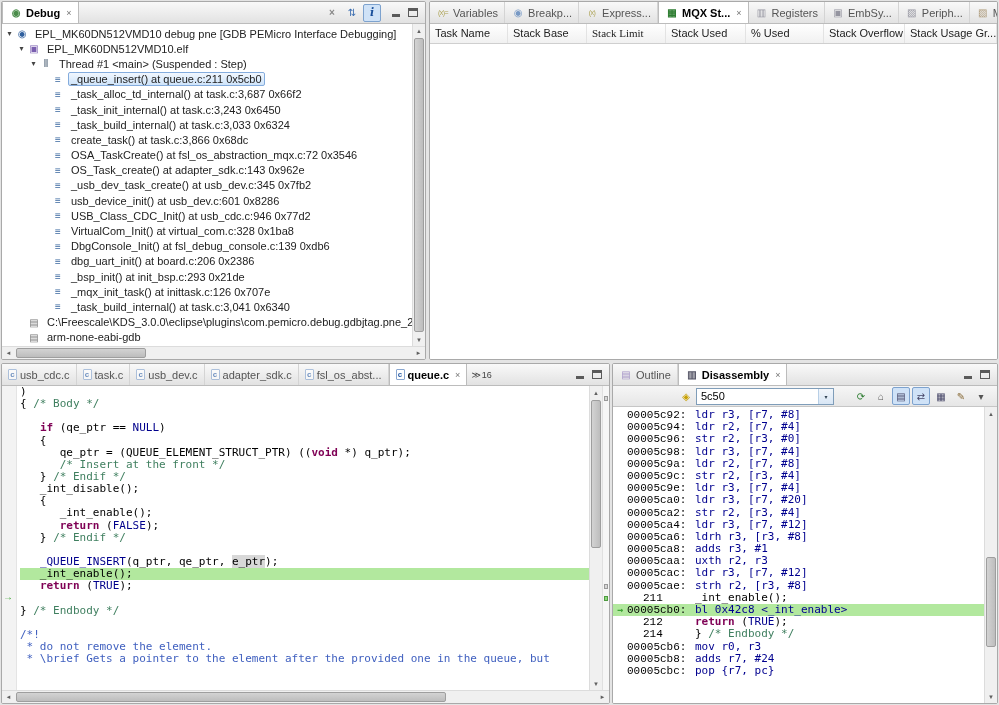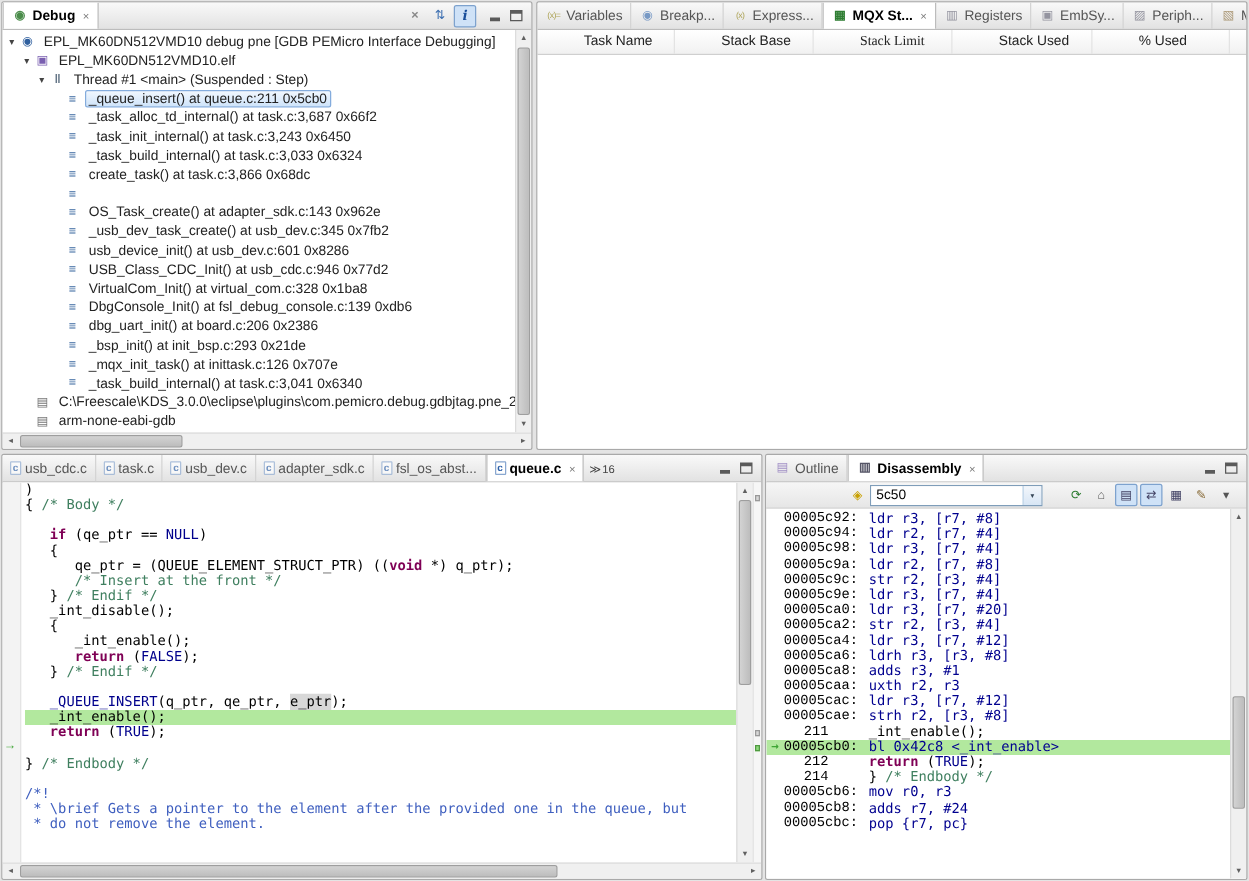--- a/index.html
+++ b/index.html
@@ -55,21 +55,21 @@
   .tlabel{padding:0 2px;border:1px solid transparent;}
   .tlabel.selected{background:linear-gradient(#f1f7fe,#cfe4fa);border:1px solid #84acdd;border-radius:2px;}
   
   .vscroll{width:13px;flex:none;background:#f0f0f0;border-left:1px solid #dcdcdc;position:relative;display:flex;flex-direction:column;justify-content:space-between;align-items:center;}
   .hscroll{height:13px;min-height:13px;background:#f0f0f0;border-top:1px solid #dcdcdc;position:relative;display:flex;justify-content:space-between;align-items:center;}
   .sarrow{width:13px;height:13px;display:flex;align-items:center;justify-content:center;font-size:6px;color:#606060;}
   .sthumb{position:absolute;left:1px;right:1px;background:linear-gradient(90deg,#d3d3d3,#bdbdbd);border:1px solid #9e9e9e;border-radius:2px;}
   .hthumb{position:absolute;top:1px;bottom:1px;background:linear-gradient(#d3d3d3,#bdbdbd);border:1px solid #9e9e9e;border-radius:2px;}
   
   .thead{display:flex;height:20px;min-height:20px;border-bottom:1px solid #cfcfcf;background:linear-gradient(#ffffff,#f1f1f1);}
-  .th{padding:3px 5px;border-right:1px solid #e3e3e3;font-size:11px;color:#222;white-space:nowrap;overflow:hidden;flex:none;margin-left:32px;}
+  .th{padding:3px 5px;border-right:1px solid #e3e3e3;font-size:11px;color:#222;white-space:nowrap;overflow:hidden;flex:none;}
   .tbody{flex:1;background:#fff;}
   
   .ebody{flex:1;display:flex;overflow:hidden;background:#fff;}
   .gutter{width:15px;flex:none;background:#f3f3f3;border-right:1px solid #e4e4e4;}
   .gline{height:12.15px;position:relative;}
   .iparrow{position:absolute;left:1px;top:-1px;color:#3fa535;font-weight:bold;font-size:10px;}
   .code{flex:1;font-family:"DejaVu Sans Mono",monospace;font-size:11px;overflow:hidden;padding-left:3px;}
   .cline{height:12.15px;line-height:12.15px;white-space:pre;}
   .cline.cur{background:#b2e89e;}
   .s-p{color:#000;}
@@ -173,20 +173,21 @@
           <span class="tlabel">_task_build_internal() at task.c:3,033 0x6324</span>
         </div>
         <div class="trow" style="padding-left: 38px;">
           <span class="expander"></span>
           <span class="ic ic-frame-icon">≡</span>
           <span class="tlabel">create_task() at task.c:3,866 0x68dc</span>
         </div>
         <div class="trow" style="padding-left: 38px;">
           <span class="expander"></span>
           <span class="ic ic-frame-icon">≡</span>
+          <span class="tlabel">OSA_TaskCreate() at fsl_os_abstraction_mqx.c:72 0x3546</span>
         </div>
         <div class="trow" style="padding-left: 38px;">
           <span class="expander"></span>
           <span class="ic ic-frame-icon">≡</span>
           <span class="tlabel">OS_Task_create() at adapter_sdk.c:143 0x962e</span>
         </div>
         <div class="trow" style="padding-left: 38px;">
           <span class="expander"></span>
           <span class="ic ic-frame-icon">≡</span>
           <span class="tlabel">_usb_dev_task_create() at usb_dev.c:345 0x7fb2</span>
@@ -391,22 +392,22 @@
         <div class="cline"><span class="s-p">      </span><span class="s-kw">return</span><span class="s-p"> (</span><span class="s-mc">FALSE</span><span class="s-p">);</span></div>
         <div class="cline"><span class="s-p">   } </span><span class="s-cm">/* Endif */</span></div>
         <div class="cline"><span class="s-p">&nbsp;</span></div>
         <div class="cline"><span class="s-p">   </span><span class="s-mc">_QUEUE_INSERT</span><span class="s-p">(q_ptr, qe_ptr, </span><span class="s-occ">e_ptr</span><span class="s-p">);</span></div>
         <div class="cline cur"><span class="s-p">   _int_enable();</span></div>
         <div class="cline"><span class="s-p">   </span><span class="s-kw">return</span><span class="s-p"> (</span><span class="s-mc">TRUE</span><span class="s-p">);</span></div>
         <div class="cline"><span class="s-p">&nbsp;</span></div>
         <div class="cline"><span class="s-p">} </span><span class="s-cm">/* Endbody */</span></div>
         <div class="cline"><span class="s-p">&nbsp;</span></div>
         <div class="cline"><span class="s-dc">/*!</span></div>
+        <div class="cline"><span class="s-dc"> * do not remove the element.</span></div>
         <div class="cline"><span class="s-dc"> * \brief Gets a pointer to the element after the provided one in the queue, but</span></div>
-        <div class="cline"><span class="s-dc"> * do not remove the element.</span></div>
       </div>
     <div class="vscroll">
       <span class="sarrow">▲</span>
       <div class="sthumb" style="top:14px;height:148px;"></div>
       <span class="sarrow">▼</span>
     </div>
     <div class="overview">
       <div class="ovm gray" style="top:10px;"></div>
       <div class="ovm gray" style="top:198px;"></div>
       <div class="ovm green" style="top:210px;"></div>
@@ -466,20 +467,21 @@
         </div>
         <div class="tbtn">
           <span class="ic ic-view-menu-icon">▾</span>
         </div>
       </div>
   </div>
   <div class="dbody">
     <div class="drows" id="disasm-rows">
         <div class="drow"><span class="dmargin"></span><span class="dleft s-addr">00005c92:</span><span class="s-ins">ldr r3, [r7, #8]</span></div>
         <div class="drow"><span class="dmargin"></span><span class="dleft s-addr">00005c94:</span><span class="s-ins">ldr r2, [r7, #4]</span></div>
+        <div class="drow"><span class="dmargin"></span><span class="dleft s-addr">00005c96:</span><span class="s-ins">str r2, [r3, #0]</span></div>
         <div class="drow"><span class="dmargin"></span><span class="dleft s-addr">00005c98:</span><span class="s-ins">ldr r3, [r7, #4]</span></div>
         <div class="drow"><span class="dmargin"></span><span class="dleft s-addr">00005c9a:</span><span class="s-ins">ldr r2, [r7, #8]</span></div>
         <div class="drow"><span class="dmargin"></span><span class="dleft s-addr">00005c9c:</span><span class="s-ins">str r2, [r3, #4]</span></div>
         <div class="drow"><span class="dmargin"></span><span class="dleft s-addr">00005c9e:</span><span class="s-ins">ldr r3, [r7, #4]</span></div>
         <div class="drow"><span class="dmargin"></span><span class="dleft s-addr">00005ca0:</span><span class="s-ins">ldr r3, [r7, #20]</span></div>
         <div class="drow"><span class="dmargin"></span><span class="dleft s-addr">00005ca2:</span><span class="s-ins">str r2, [r3, #4]</span></div>
         <div class="drow"><span class="dmargin"></span><span class="dleft s-addr">00005ca4:</span><span class="s-ins">ldr r3, [r7, #12]</span></div>
         <div class="drow"><span class="dmargin"></span><span class="dleft s-addr">00005ca6:</span><span class="s-ins">ldrh r3, [r3, #8]</span></div>
         <div class="drow"><span class="dmargin"></span><span class="dleft s-addr">00005ca8:</span><span class="s-ins">adds r3, #1</span></div>
         <div class="drow"><span class="dmargin"></span><span class="dleft s-addr">00005caa:</span><span class="s-ins">uxth r2, r3</span></div>

